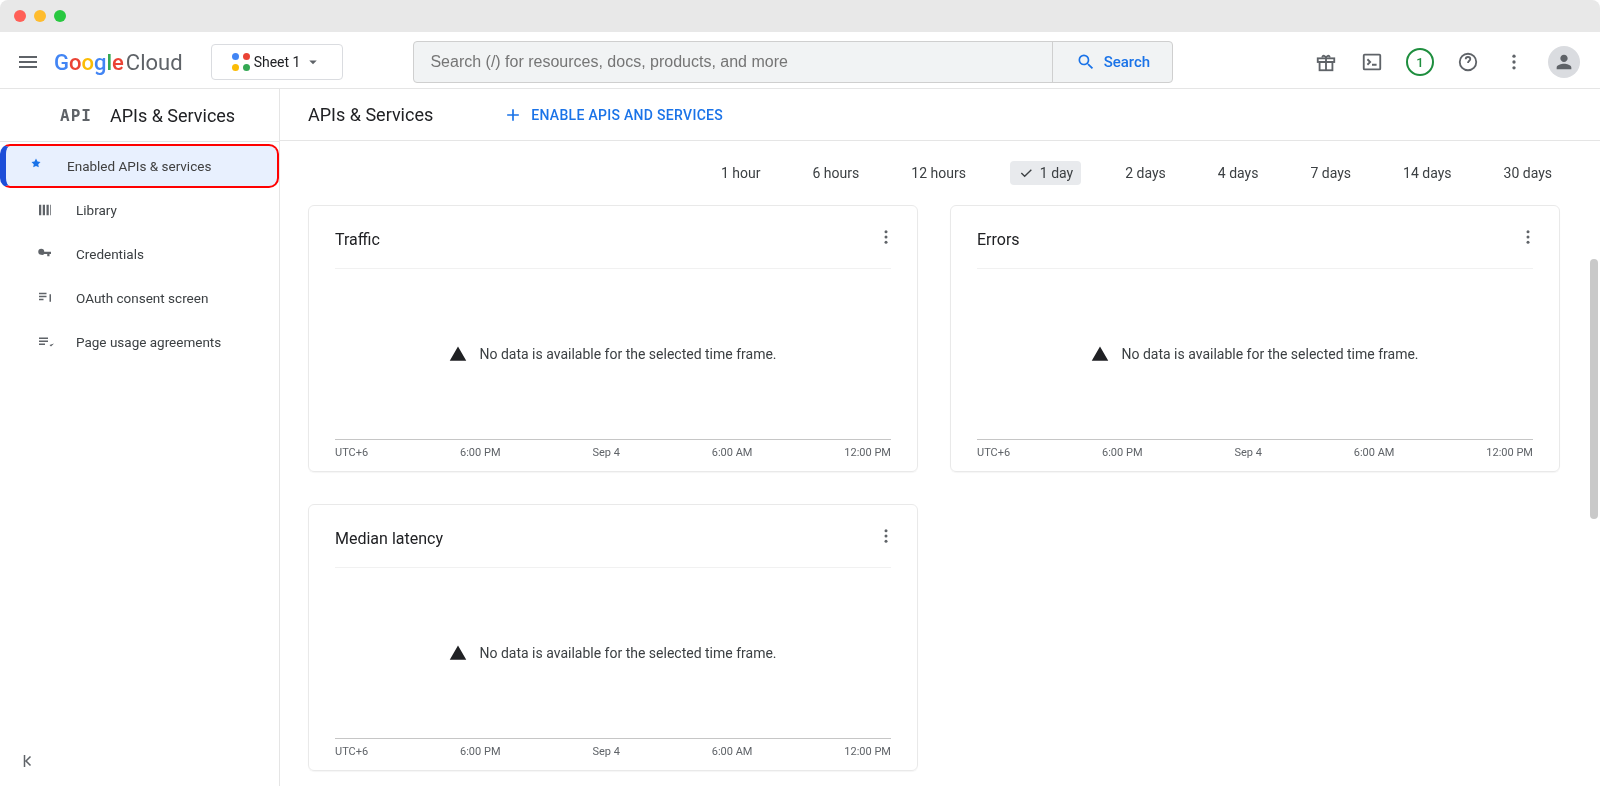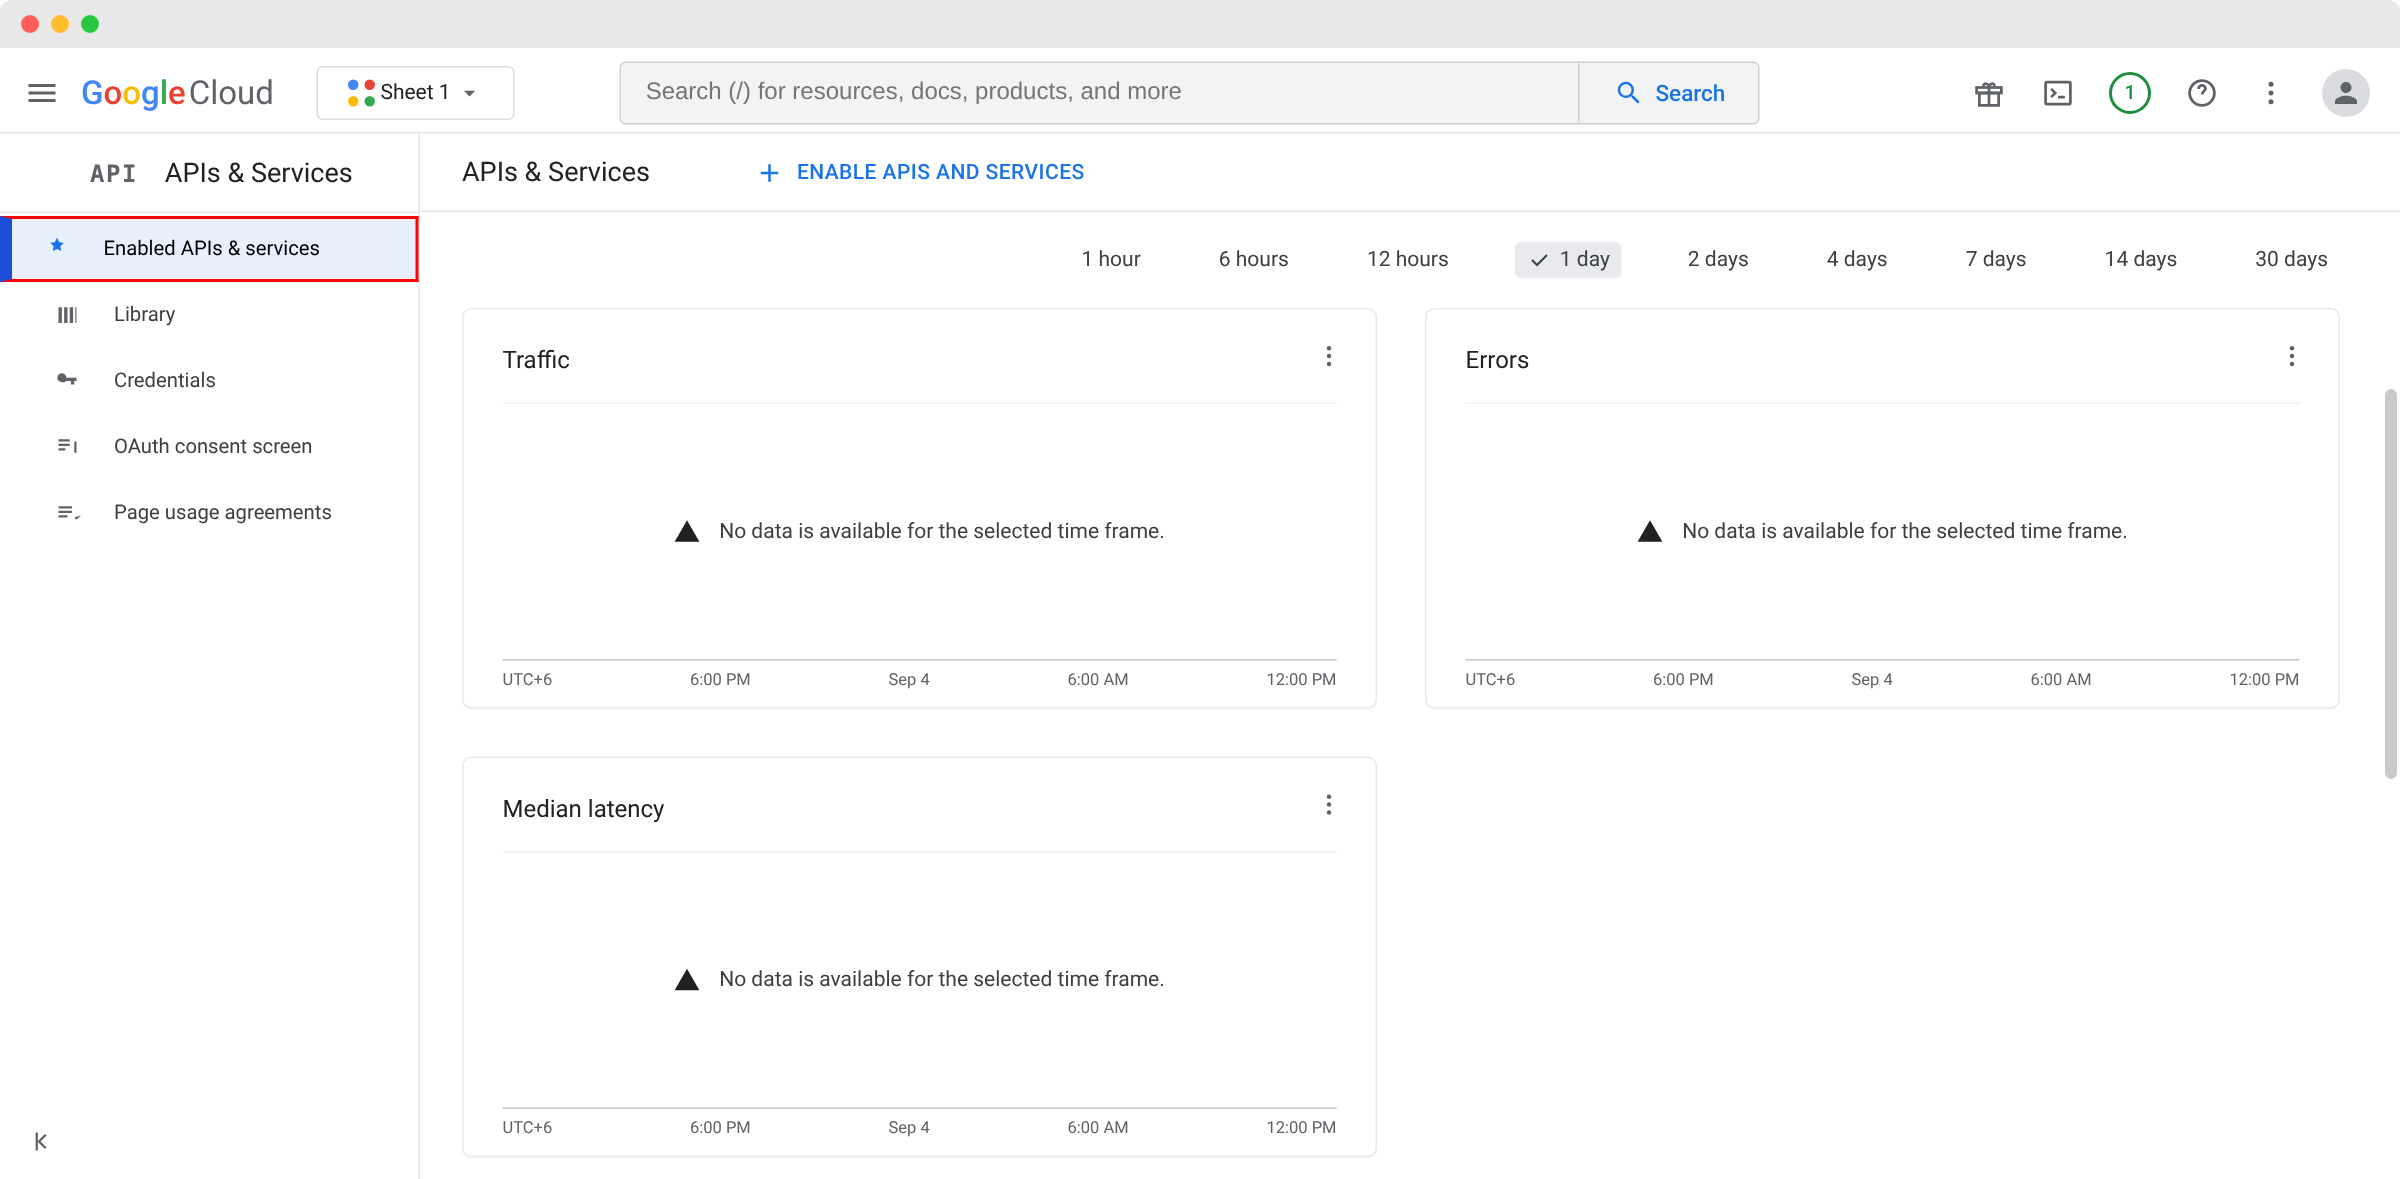--- a/index.html
+++ b/index.html
@@ -35,21 +35,21 @@
 
     .divider { height:1px; background:#e5e5e5; }
 
     
     .body { display:flex; height: calc(786px - 32px - 56px - 1px); }
     .sidebar { width: 280px; border-right:1px solid #e5e5e5; position:relative; }
     .sidebar-head { height:52px; display:flex; align-items:center; padding-left:20px; gap:18px; font-size:18px; }
     .api-logo { font-family: monospace; font-weight:700; letter-spacing:1px; font-size:16px; color:#5f6368;margin-left:40px; }
     .side-item { height:44px; display:flex; align-items:center; padding-left:36px; gap:22px; font-size:13.5px; color:#3c4043; cursor:pointer; }
     .side-item svg{width:18px;height:18px;fill:#5f6368;flex-shrink:0}
-    .side-item.active { background:#e8f0fe; color:#000000; border-left:8px solid #1d4ed8; padding-left:21px; }
+    .side-item.active { background:#e8f0fe; color:#404040; border-left:6px solid #1d4ed8; padding-left:21px;border-radius:10px; }
     .side-item.active svg{fill:#1a73e8}
     .highlight-box{ border:2px solid #ff0000; border-left:4px solid #1a73e8; }
     .collapse-handle{position:absolute;bottom:12px;left:20px;color:#5f6368;cursor:pointer}
 
     .main { flex:1; overflow:auto; position:relative; }
     .main-head { height:52px; display:flex; align-items:center; padding-left:28px; gap:70px; border-bottom:1px solid #e5e5e5; }
     .main-head h1{ font-size:18px; font-weight:400; }
     .enable-link{ display:flex; align-items:center; gap:8px; color:#1a73e8; font-size:14px; font-weight:500; letter-spacing:.3px; cursor:pointer; }
     .enable-link svg{width:20px;height:20px;fill:#1a73e8}
 

